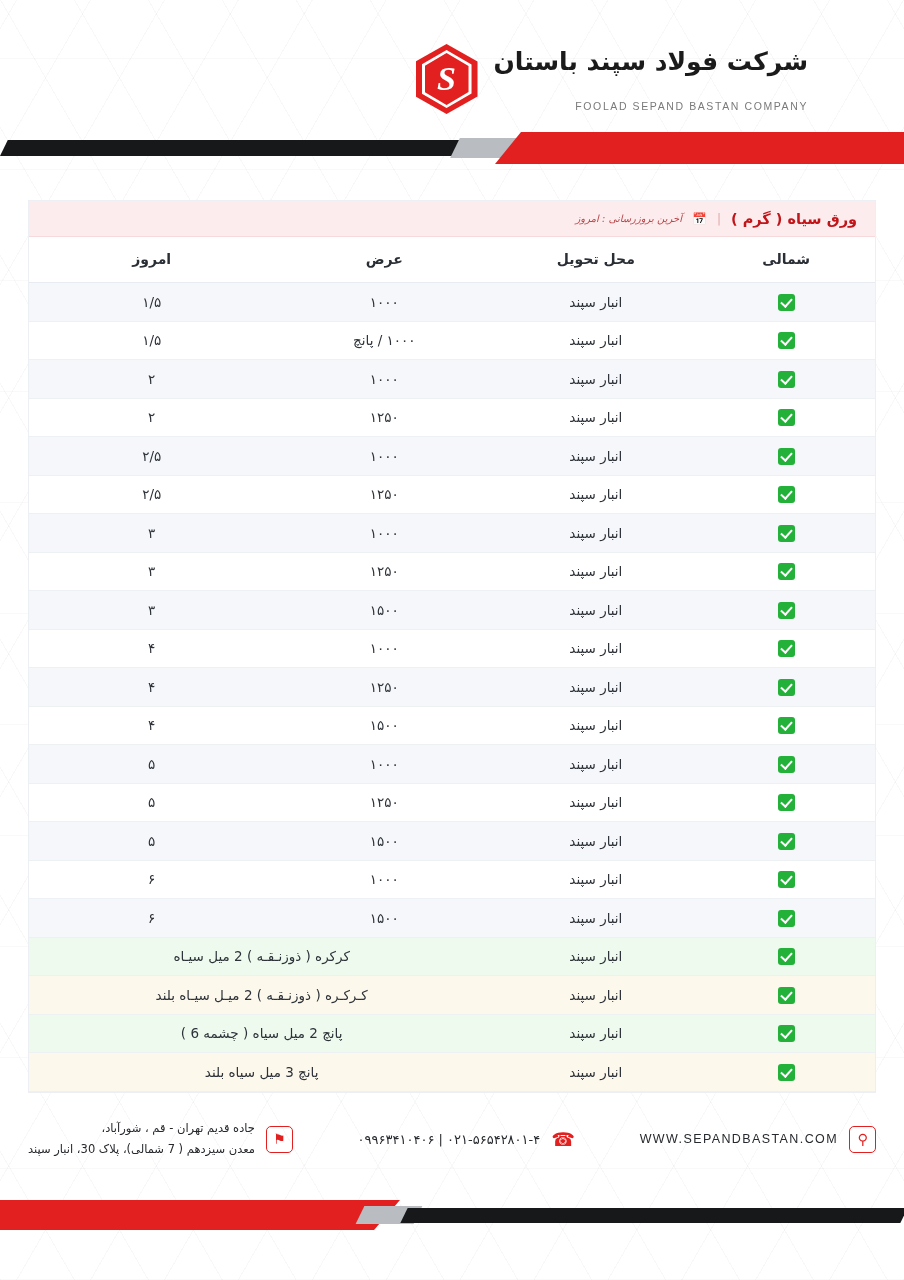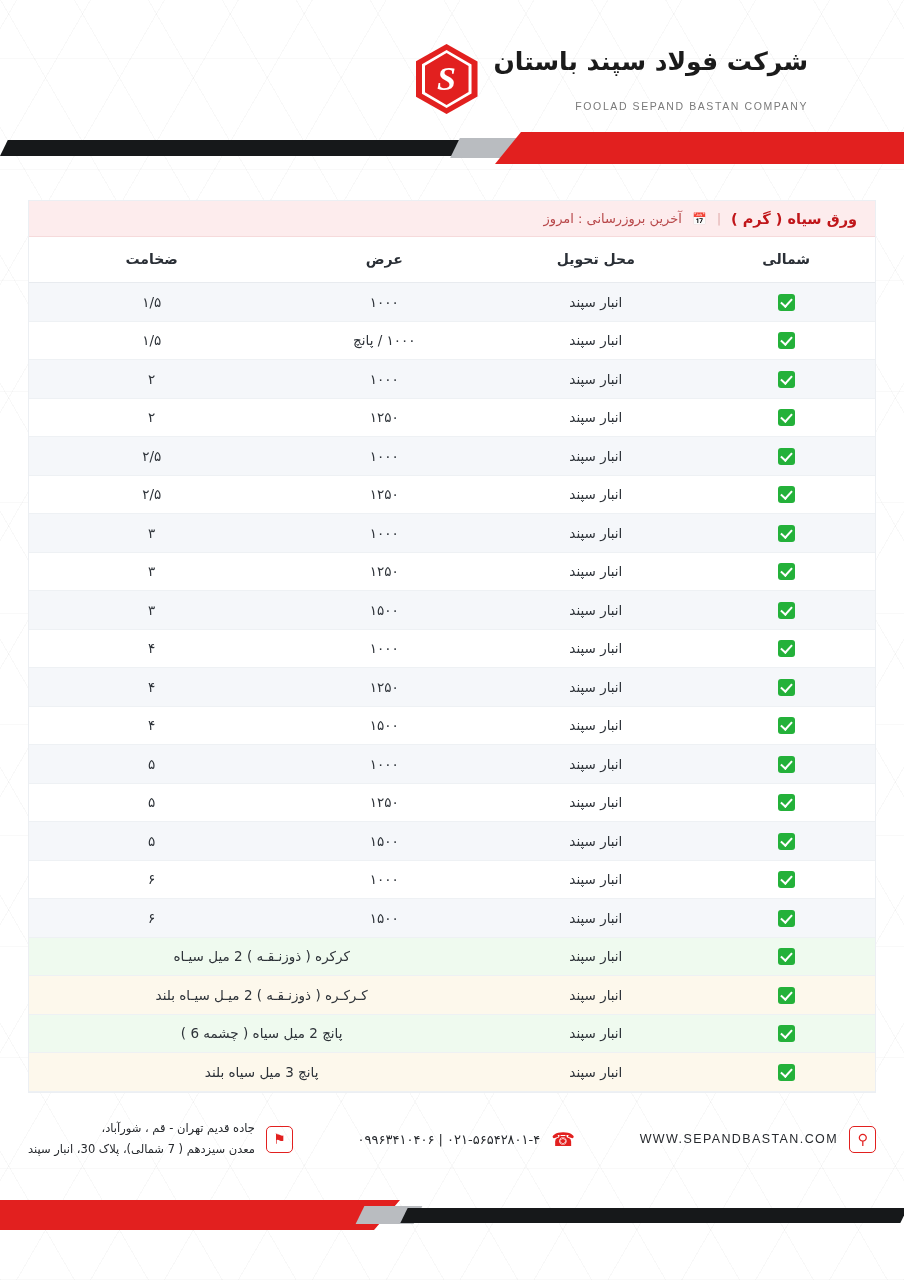--- a/index.html
+++ b/index.html
@@ -133,21 +133,22 @@
     border-bottom: 1px solid #f6dadb;
   }
   .table-title .t-main {
     color: #c0161a;
     font-size: 14.5px;
     font-weight: bold;
   }
   .table-title .sep { color: #e0a9aa; font-size: 12px; }
   .table-title .t-update {
     color: #b8484a;
-    font-size: 13px;
+    font-size: 10px;
+    font-style: italic;
   }
   .cal-icon { font-size: 12px; color: #c0161a; line-height: 1; }
 
   table {
     width: 100%;
     border-collapse: collapse;
     direction: rtl;
   }
   thead th {
     font-size: 14px;
@@ -277,21 +278,21 @@
       <span class="cal-icon">📅</span>
       <span class="t-update">آخرین بروزرسانی : امروز</span>
     </div>
 
     <table>
       <thead>
         <tr>
           <th class="col-stock">شمالی</th>
           <th class="col-deliv">محل تحویل</th>
           <th class="col-width">عرض</th>
-          <th class="col-thick">ضخامت</th>
+          <th class="col-thick">امروز</th>
         </tr>
       </thead>
       <tbody id="table-body">
           <tr class="alt">
             <td class="col-stock"><span class="check"></span></td>
             <td class="col-deliv">انبار سپند</td>
             <td class="col-width">۱۰۰۰</td>
             <td class="col-thick">۱/۵</td>
           </tr>
           <tr>

